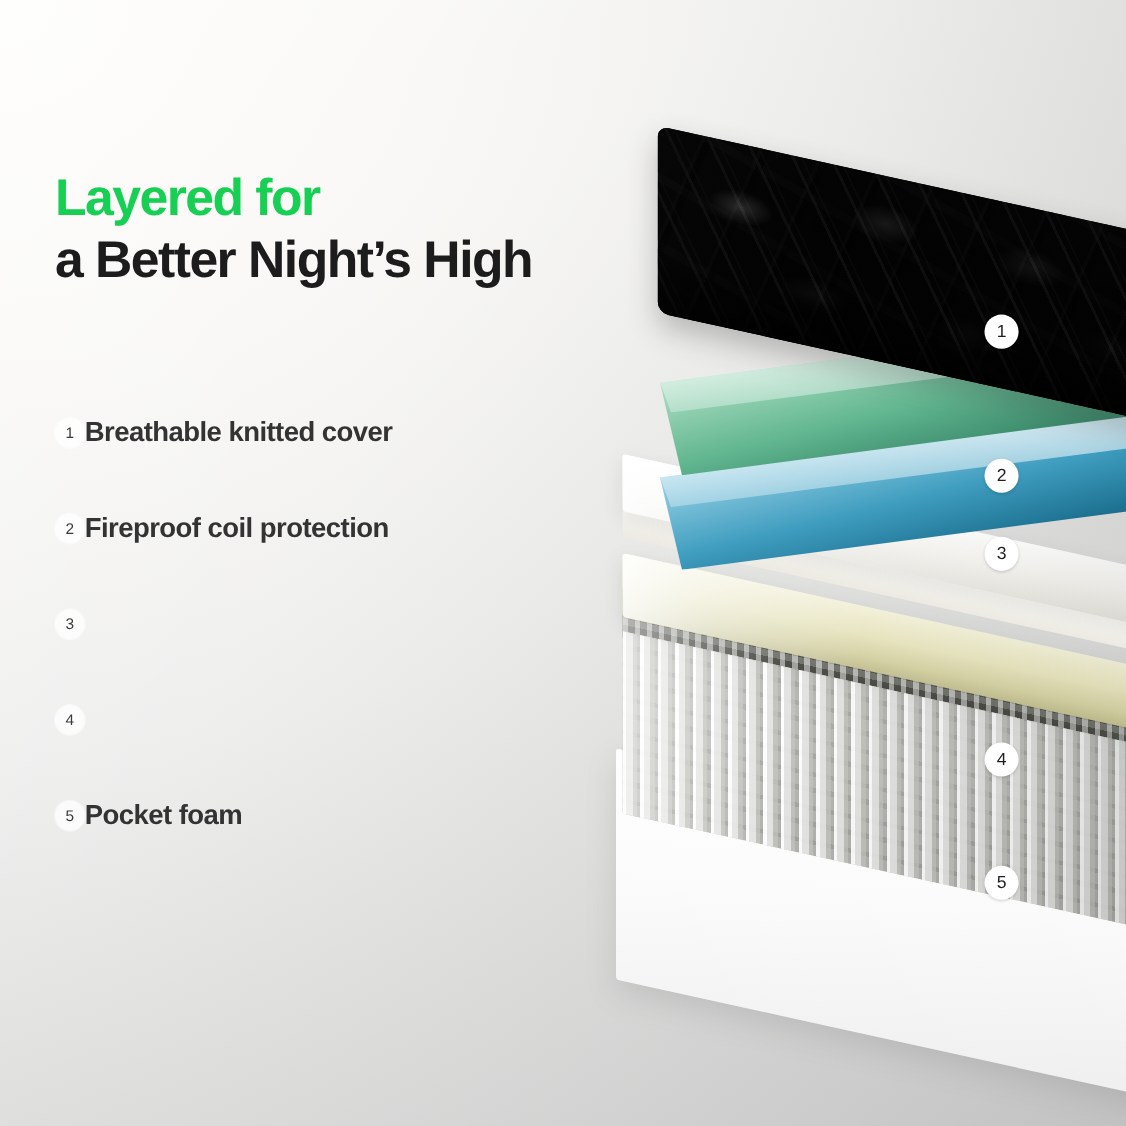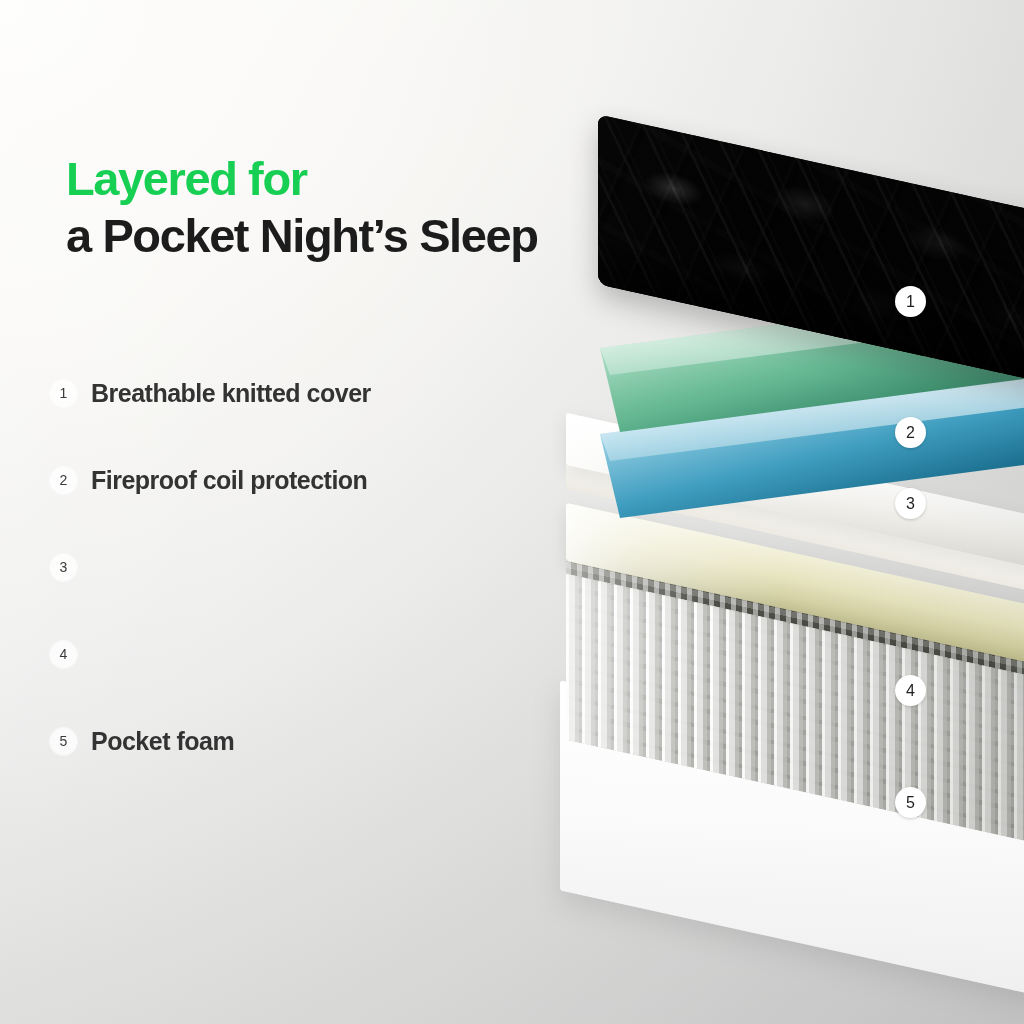--- a/index.html
+++ b/index.html
@@ -12,40 +12,40 @@
     position:relative;width:1024px;height:1024px;overflow:hidden;
     background:
       radial-gradient(150% 130% at 0% 0%, #fdfcfa 0%, #f7f6f3 26%, #ececeb 52%, #dededd 74%, #cfcfcf 100%);
   }
   #page:after{
     content:"";position:absolute;inset:0;pointer-events:none;
     background:linear-gradient(128deg, rgba(255,255,255,0.55) 0%, rgba(255,255,255,0.10) 38%, rgba(186,186,186,0.18) 72%, rgba(166,166,166,0.30) 100%);
   }
 
   
-  .headline{position:absolute;left:66px;top:150px;z-index:6;}
+  .headline{position:absolute;left:50px;top:150px;z-index:6;}
   .headline .l1,.headline .l2{
     display:block;font-weight:700;font-size:47px;line-height:57px;
     letter-spacing:-1.4px;white-space:nowrap;
   }
   .headline .l1{color:#17cf53;}
   .headline .l2{color:#1c1c1c;}
 
   
   .layer-list{position:absolute;left:50px;top:371px;z-index:6;width:540px;}
   .layer-row{display:flex;align-items:center;height:44px;margin-bottom:43px;}
   .row-badge{
     width:27px;height:27px;border-radius:50%;flex:0 0 27px;
     background:rgba(255,255,255,0.78);
     display:flex;align-items:center;justify-content:center;
     font-size:14px;color:#3a3a3a;font-weight:400;
     box-shadow:0 0 0 1px rgba(255,255,255,0.5);
   }
   .row-label{
-    margin-left:14px;font-size:25px;font-weight:700;color:#333333;
+    font-size:25px;font-weight:700;color:#333333;
     letter-spacing:-0.5px;white-space:nowrap;
   }
 
   
   .stack{position:absolute;left:0;top:0;width:1024px;height:1024px;z-index:3;}
   .layerwrap{position:absolute;}
 
   
   .base-slab{
     left:560px;top:742px;width:560px;height:210px;
@@ -233,21 +233,21 @@
 
     <div class="badge" style="left:895px;top:286px;">1</div>
     <div class="badge" style="left:895px;top:417px;">2</div>
     <div class="badge" style="left:895px;top:488px;">3</div>
     <div class="badge" style="left:895px;top:675px;">4</div>
     <div class="badge" style="left:895px;top:787px;">5</div>
   </div>
 
   <div class="headline">
     <span class="l1">Layered for</span>
-    <span class="l2">a Pocket Night’s Sleep</span>
+    <span class="l2">a Better Night’s High</span>
   </div>
 
   <div class="layer-list">
     <div class="layer-row">
       <span class="row-badge">1</span>
       <span class="row-label">Breathable knitted cover</span>
     </div>
     <div class="layer-row">
       <span class="row-badge">2</span>
       <span class="row-label">Fireproof coil protection</span>

